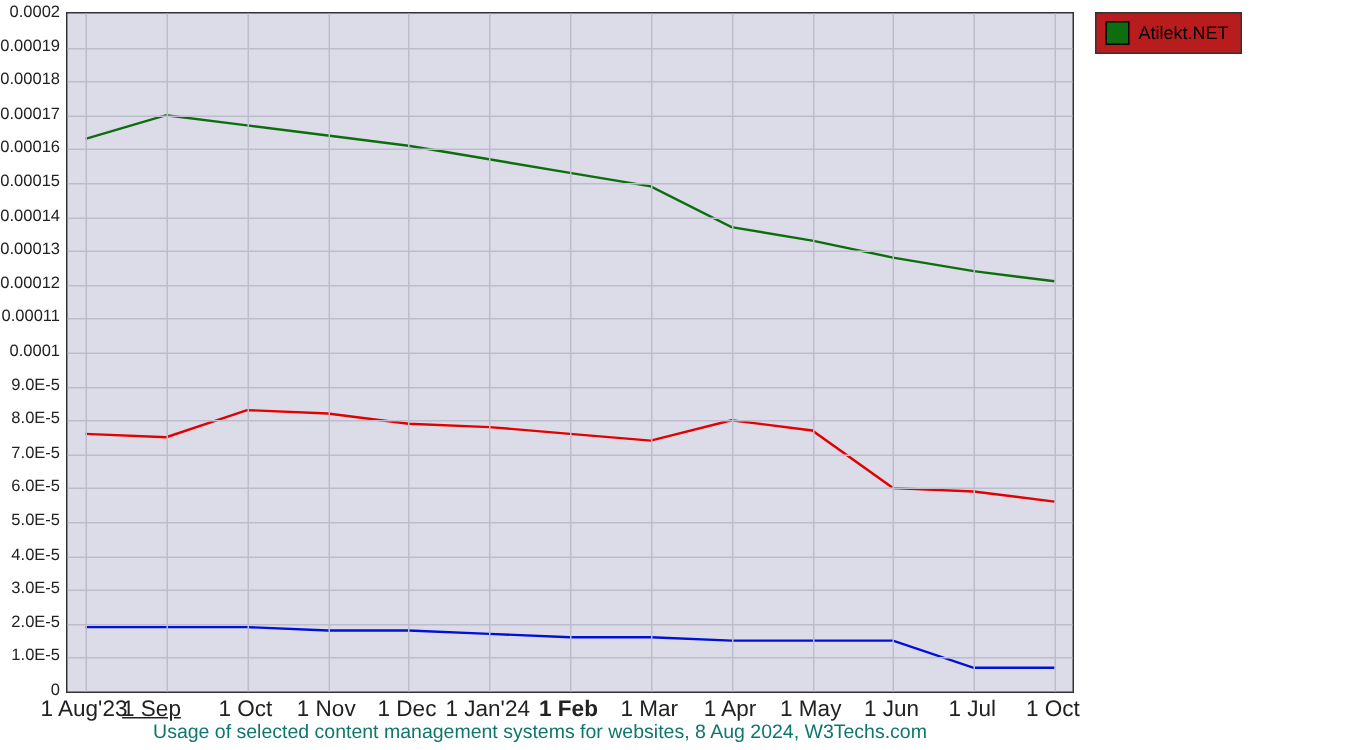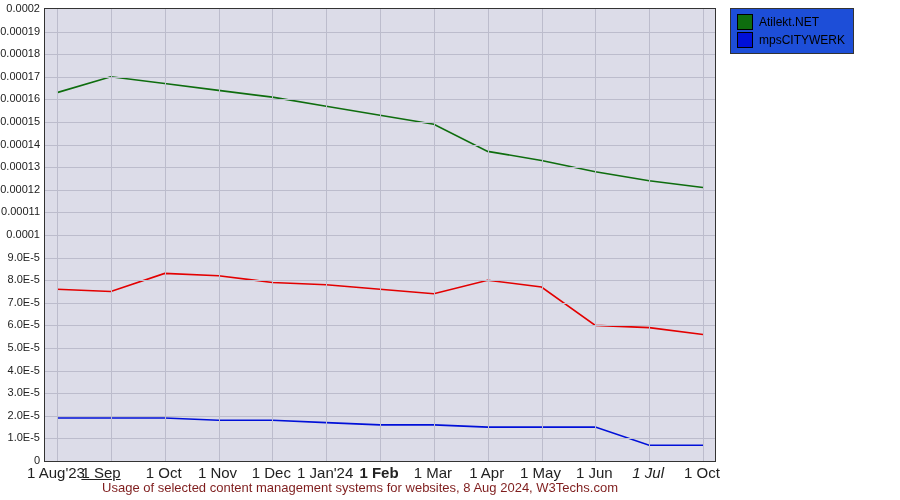--- a/index.html
+++ b/index.html
@@ -8,22 +8,22 @@
         background:#dcdce8;border:1px solid #333;}
   .hgrid,.vgrid{position:absolute;background:#bcbccc;}
   .hgrid{width:100%;height:1px;left:0;}
   .vgrid{height:100%;width:1px;top:0;}
   .ytick{position:absolute;right:860px;width:48px;text-align:right;
          font-size:11px;color:#222;transform:translateY(-50%);}
   .xtick{position:absolute;top:464px;font-size:15px;color:#222;
          transform:translateX(-50%);white-space:nowrap;}
   svg.lines{position:absolute;left:0;top:0;width:100%;height:100%;overflow:visible;}
   #caption{position:absolute;left:0;width:720px;top:480px;text-align:center;
-           font-size:13px;color:#7f1d1d;}
-  #legend{position:absolute;left:730px;top:8px;border:1px solid #333;background:#1d4ed8;
+           font-size:13px;color:#0f766e;}
+  #legend{position:absolute;left:730px;top:8px;border:1px solid #333;background:#b91c1c;
           padding:4px 8px 4px 6px;font-size:12px;}
   .lrow{display:flex;align-items:center;gap:6px;line-height:18px;}
   .sw{width:14px;height:14px;border:1px solid #000;}
 </style>
 </head>
 <body>
 <div id="wrap">
   <div id="plot">
       <svg class="lines">
         <path d="M12,83.62 L65.83333333333334,67.80000000000001 L119.66666666666667,74.58000000000004 L173.5,81.36000000000001 L227.33333333333334,88.13999999999999 L281.1666666666667,97.18000000000006 L335,106.21999999999997 L388.8333333333333,115.26000000000005 L442.6666666666667,142.38000000000005 L496.5,151.41999999999996 L550.3333333333334,162.72000000000003 L604.1666666666666,171.76 L658,178.54000000000002" stroke="#0e6d0e" fill="none" stroke-width="1.6"></path>
@@ -61,24 +61,20 @@
       <div class="vgrid" style="left: 496.5px;"></div>
       <div class="vgrid" style="left: 550.333px;"></div>
       <div class="vgrid" style="left: 604.167px;"></div>
       <div class="vgrid" style="left: 658px;"></div>
     </div>
   <div id="legend">
       <div class="lrow">
         <span class="sw" style="background: rgb(14, 109, 14);"></span>
         <span>Atilekt.NET</span>
       </div>
-      <div class="lrow">
-        <span class="sw" style="background: rgb(0, 16, 216);"></span>
-        <span>mpsCITYWERK</span>
-      </div>
     </div>
   <div id="caption">Usage of selected content management systems for websites, 8 Aug 2024, W3Techs.com</div>
 <div class="ytick" style="top: 460px;">0</div>
     <div class="ytick" style="top: 437.4px;">1.0E-5</div>
     <div class="ytick" style="top: 414.8px;">2.0E-5</div>
     <div class="ytick" style="top: 392.2px;">3.0E-5</div>
     <div class="ytick" style="top: 369.6px;">4.0E-5</div>
     <div class="ytick" style="top: 347px;">5.0E-5</div>
     <div class="ytick" style="top: 324.4px;">6.0E-5</div>
     <div class="ytick" style="top: 301.8px;">7.0E-5</div>
@@ -99,15 +95,15 @@
     <div class="xtick" style="left: 101px; text-decoration: underline;">1 Sep</div>
     <div class="xtick" style="left: 163.667px;">1 Oct</div>
     <div class="xtick" style="left: 217.5px;">1 Nov</div>
     <div class="xtick" style="left: 271.333px;">1 Dec</div>
     <div class="xtick" style="left: 325.167px;">1 Jan'24</div>
     <div class="xtick" style="left: 379px; font-weight: bold;">1 Feb</div>
     <div class="xtick" style="left: 432.833px;">1 Mar</div>
     <div class="xtick" style="left: 486.667px;">1 Apr</div>
     <div class="xtick" style="left: 540.5px;">1 May</div>
     <div class="xtick" style="left: 594.333px;">1 Jun</div>
-    <div class="xtick" style="left: 648.167px; font-style: italic;">1 Jul</div>
+    <div class="xtick" style="left: 648.167px;">1 Jul</div>
     <div class="xtick" style="left: 702px;">1 Oct</div>
   </div>
 
 </body></html>

